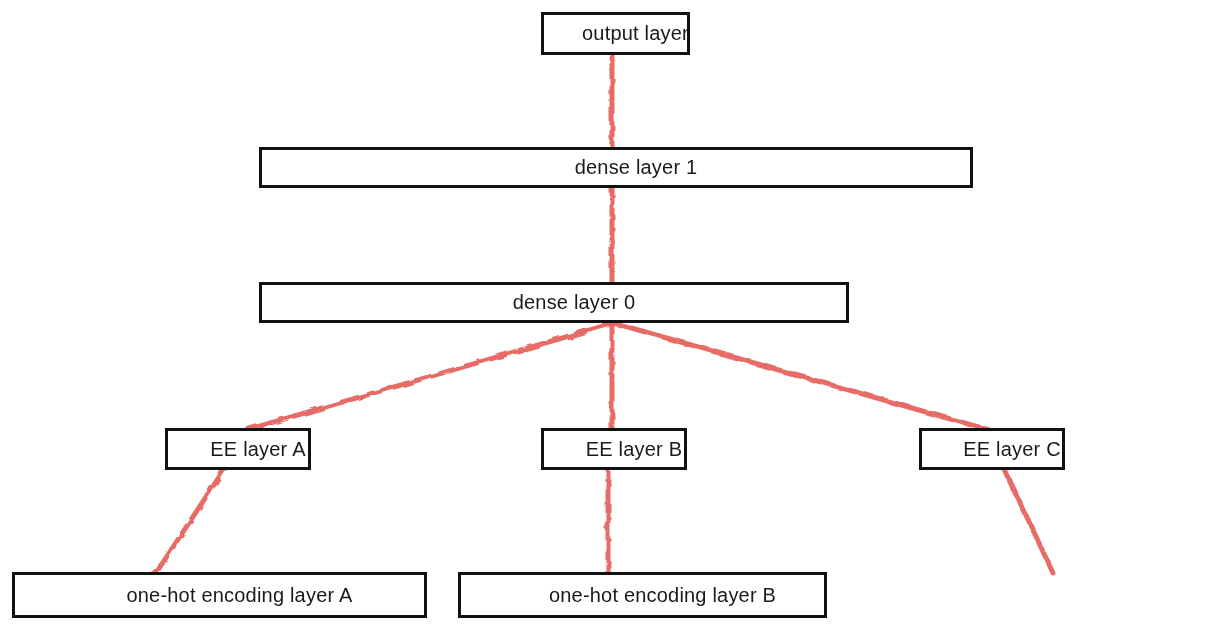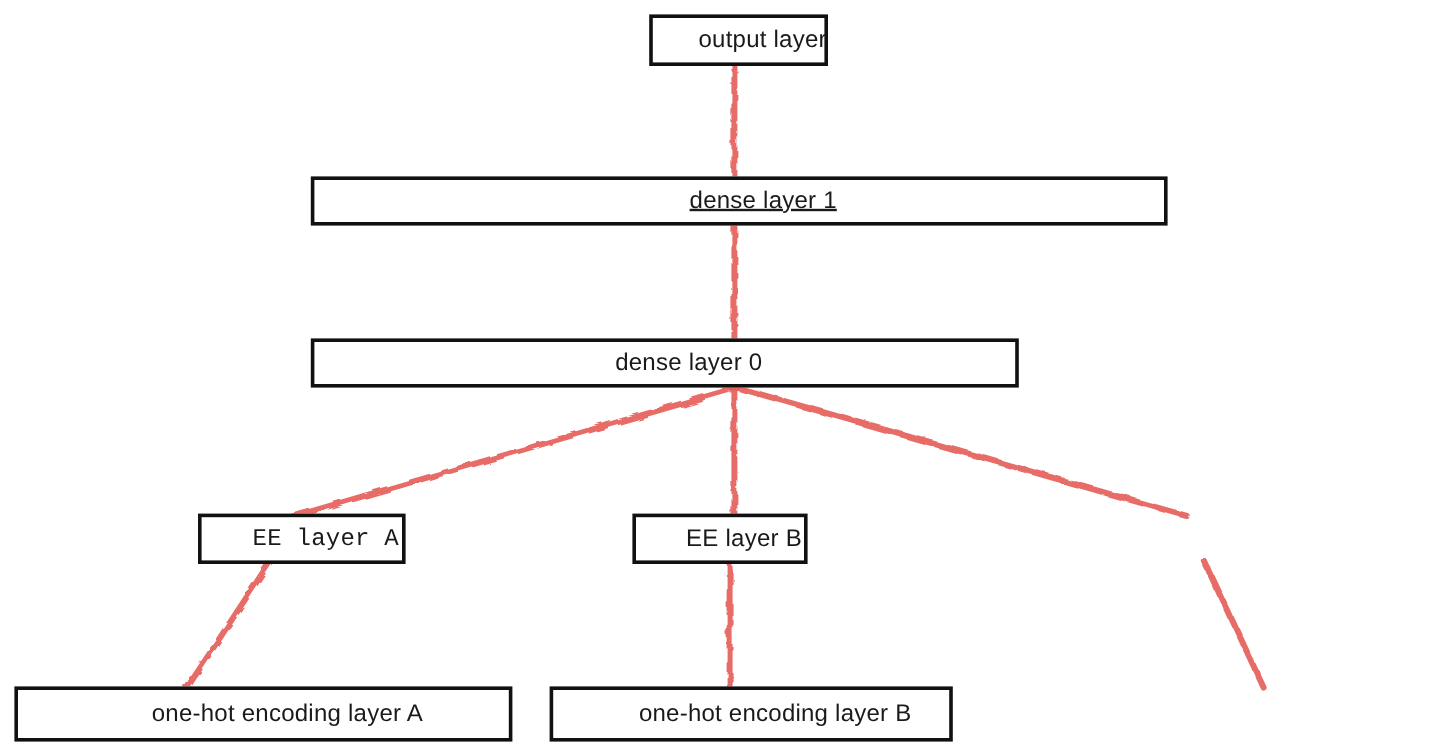--- a/index.html
+++ b/index.html
@@ -30,27 +30,27 @@
     color: var(--text, #1a1a1a);
     display: flex;
     align-items: center;
     justify-content: center;
     font-size: 20px;
     letter-spacing: 0.2px;
     white-space: nowrap;
     padding-left: 40px;
   }
   #n-output  { left: 541px; top: 12px;  width: 149px; height: 43px; }
-  #n-dense1  { left: 259px; top: 147px; width: 714px; height: 41px; text-decoration: underline; }
+  #n-dense1  { left: 259px; top: 147px; width: 714px; height: 41px; }
   #n-dense0  { left: 259px; top: 282px; width: 590px; height: 41px; }
-  #n-eeA     { left: 165px; top: 428px; width: 173px; height: 42px; font-family: Liberation Mono, monospace; }
-  #n-eeB     { left: 527px; top: 428px; width: 146px; height: 42px; }
+  #n-eeA     { left: 165px; top: 428px; width: 146px; height: 42px; }
+  #n-eeB     { left: 541px; top: 428px; width: 146px; height: 42px; }
   #n-eeC     { left: 919px; top: 428px; width: 146px; height: 42px; }
   #n-onehotA { left: 12px;  top: 572px; width: 415px; height: 46px; text-align: center; }
-  #n-onehotB { left: 458px; top: 572px; width: 336px; height: 46px; }
+  #n-onehotB { left: 458px; top: 572px; width: 369px; height: 46px; }
   #n-onehotC { left: 863px; top: 572px; width: 333px; height: 46px; }
 </style>
 </head>
 <body>
 
 <div id="canvas" style="--bg: #ffffff; --box-fill: #ffffff; --box-border: #111111; --text: #1a1a1a;">
 
   <svg id="edges-svg" width="1206" height="624" viewBox="0 0 1206 624">
     <defs>
       <filter id="rough" x="-5%" y="-5%" width="110%" height="110%">
@@ -68,16 +68,17 @@
         <line x1="608" y1="468" x2="608" y2="573"></line>
         <line x1="1004" y1="468" x2="1053" y2="573"></line>
       </g>
   </svg>
 
   <div class="node" id="n-output">output layer</div>
   <div class="node" id="n-dense1">dense layer 1</div>
   <div class="node" id="n-dense0">dense layer 0</div>
   <div class="node" id="n-eeA">EE layer A</div>
   <div class="node" id="n-eeB">EE layer B</div>
+  <div class="node" id="n-eeC">EE layer C</div>
   <div class="node" id="n-onehotA">one-hot encoding layer A</div>
   <div class="node" id="n-onehotB">one-hot encoding layer B</div>
 
 </div>
 
 </body></html>

